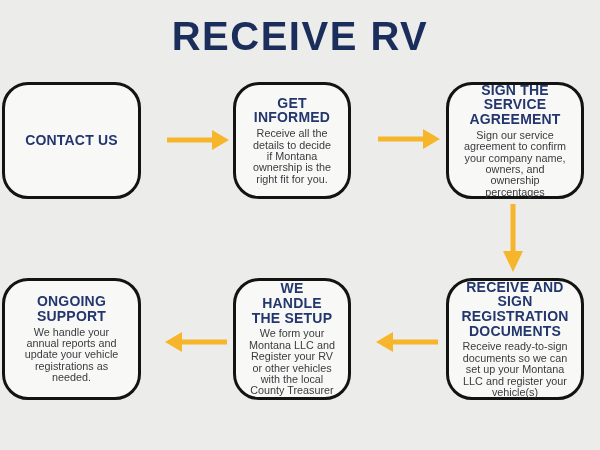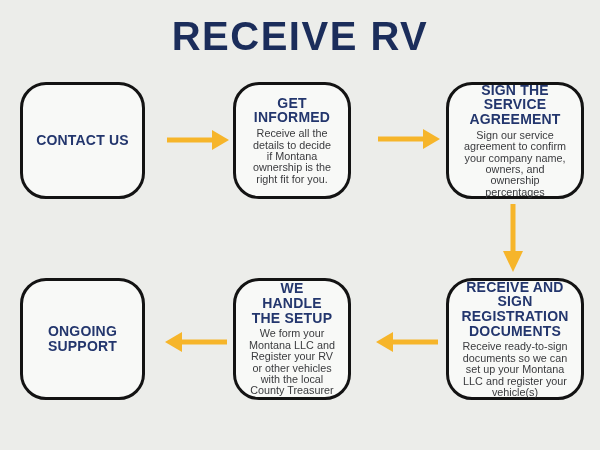--- a/index.html
+++ b/index.html
@@ -30,21 +30,21 @@
     border-radius: 26px;
     display: flex;
     flex-direction: column;
     justify-content: center;
     align-items: center;
     text-align: center;
     padding: 5px 13px;
   }
   .r1 { top: 82px;  height: 117px; }
   .r2 { top: 278px; height: 122px; }
-  .c1 { left: 20px;  width: 125px; text-align: center; }
+  .c1 { left: 2px;  width: 139px; text-align: center; }
   .c2 { left: 233px; width: 118px; }
   .c3 { left: 446px; width: 138px; }
   .box h2 {
     margin: 0;
     font-size: 14px;
     line-height: 1.05;
     font-weight: bold;
     letter-spacing: 0.2px;
     color: var(--navy-heading, #23366D);
     white-space: pre-line;
@@ -84,20 +84,21 @@
   <div class="box r1 c3">
     <h2>SIGN THE
 SERVICE
 AGREEMENT</h2>
     <p>Sign our service agreement to confirm your company name, owners, and ownership percentages</p>
   </div>
 
   <div class="box r2 c1">
     <h2>ONGOING
 SUPPORT</h2>
+    <p>We handle your annual reports and update your vehicle registrations as needed.</p>
   </div>
 
   <div class="box r2 c2">
     <h2>WE HANDLE
 THE SETUP</h2>
     <p>We form your Montana LLC and Register your RV or other vehicles with the local County Treasurer</p>
   </div>
 
   <div class="box r2 c3">
     <h2>RECEIVE AND

